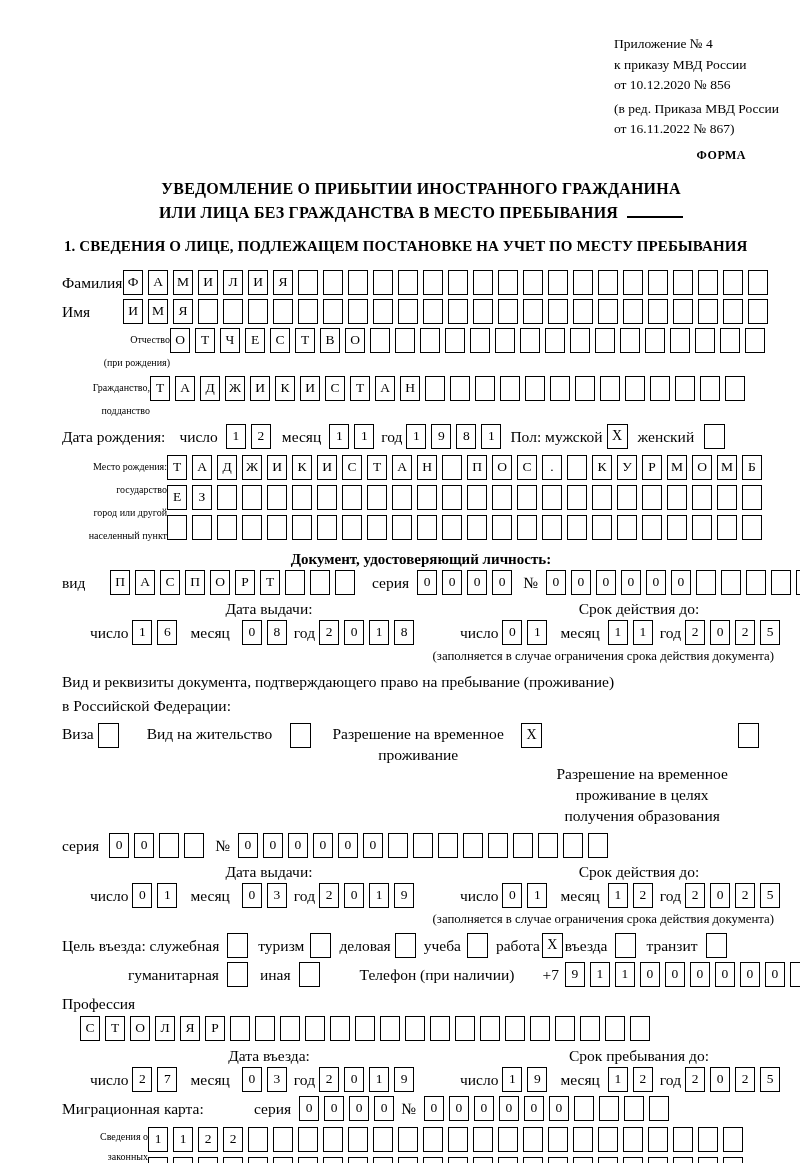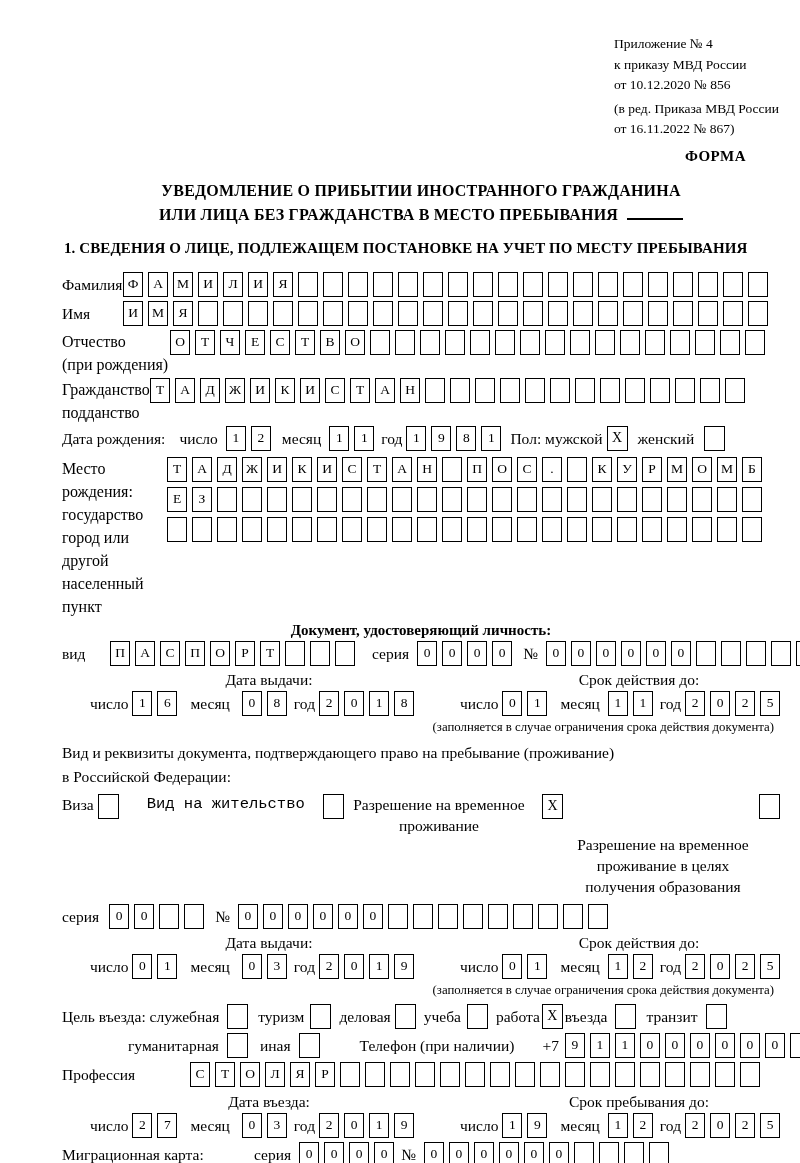--- a/index.html
+++ b/index.html
@@ -1,29 +1,29 @@
 <!DOCTYPE html>
 <html><head>
 <meta charset="utf-8">
 <style>
   *{margin:0;padding:0;box-sizing:border-box;}
   html,body{background:#fff;}
   body{width:800px;height:1163px;font-family:"Liberation Serif",serif;color:#000;overflow:hidden;}
   .page{padding:34px 20px 0 62px;}
   .ref{margin-left:552px;font-size:13.5px;line-height:20.5px;width:210px;}
   .ref .gap{margin-top:3px;}
-  .forma{margin-top:8px;margin-right:34px;text-align:right;font-weight:bold;font-size:15px;letter-spacing:.5px;}
+  .forma{margin-top:8px;margin-right:34px;text-align:right;font-weight:bold;font-size:12px;letter-spacing:.5px;}
   .title{margin-top:14px;text-align:center;font-weight:bold;font-size:16px;line-height:24px;letter-spacing:.2px;}
   .title-underline{display:inline-block;width:56px;border-bottom:2px solid #000;margin-left:9px;}
   .sec1{margin-top:13px;font-weight:bold;font-size:15px;letter-spacing:.1px;margin-left:2px;}
   .formbody{margin-top:15px;font-size:15.5px;}
   .row{display:flex;align-items:flex-start;margin-bottom:4px;}
   .lbl{font-size:15.5px;line-height:25px;flex:none;}
   .lbl-col{flex:none;}
-  .lbl-col div{font-size:16px;line-height:23px;}
+  .lbl-col div{font-size:10px;line-height:23px;text-align:right;}
   .cells{display:flex;flex:none;}
   .cell{flex:none;width:20px;height:25px;border:1.8px solid #000;margin-right:5px;display:flex;align-items:center;justify-content:center;font-size:13.5px;background:#fff;}
   .checkbox{flex:none;width:21px;height:25px;border:1.8px solid #000;display:inline-flex;align-items:center;justify-content:center;font-size:14px;background:#fff;}
   .w61{width:61px;} .w88{width:88px;} .w105{width:105px;} .w108{width:108px;} .w86{width:86px;}
   .ml2{margin-left:2px;} .ml4{margin-left:4px;} .ml6{margin-left:6px;} .ml8{margin-left:8px;}
   .ml10{margin-left:10px;} .ml12{margin-left:12px;} .ml14{margin-left:14px;} .ml18{margin-left:18px;}
   .ml28{margin-left:28px;} .ml40{margin-left:40px;}
   .mb5{margin-bottom:5px;}
   .center-b{font-weight:bold;text-align:center;font-size:15px;margin:4px 0 2px;}
   .dates{display:flex;margin-bottom:3px;}
@@ -395,21 +395,21 @@
 
     <div class="plain">Вид и реквизиты документа, подтверждающего право на пребывание (проживание)</div>
     <div class="plain">в Российской Федерации:</div>
 
     <div class="perm-row">
       <div class="perm-item">
         <span class="lbl" style="line-height:21px;">Виза</span>
         <span class="checkbox ml4"></span>
       </div>
       <div class="perm-item ml28">
-        <span class="lbl" style="line-height:21px;font-family:Liberation Mono, monospace;">Вид на жительство</span>
+        <span class="lbl" style="line-height:21px;">Вид на жительство</span>
         <span class="checkbox ml18"></span>
       </div>
       <div class="perm-item ml18">
         <span class="perm-text" style="width:178px;">Разрешение на временное проживание</span>
         <span class="checkbox ml14">X</span>
       </div>
       <div class="perm-item ml14">
         <span class="perm-text" style="width:172px;margin-top:40px;">Разрешение на временное проживание в целях получения образования</span>
         <span class="checkbox ml10"></span>
       </div>
@@ -522,21 +522,21 @@
           <span class="cell">0</span>
           <span class="cell">0</span>
           <span class="cell">0</span>
           <span class="cell">0</span>
           <span class="cell">0</span>
           <span class="cell">0</span>
           <span class="cell"></span>
         </span>
     </div>
 
-    <div class="row" style="margin-bottom:6px;">
+    <div class="row" style="margin-bottom:6px;flex-direction:column;">
       <span class="lbl" style="width:110px;">Профессия</span>
       <span class="cells ml18">
           <span class="cell">С</span>
           <span class="cell">Т</span>
           <span class="cell">О</span>
           <span class="cell">Л</span>
           <span class="cell">Я</span>
           <span class="cell">Р</span>
           <span class="cell"></span>
           <span class="cell"></span>

